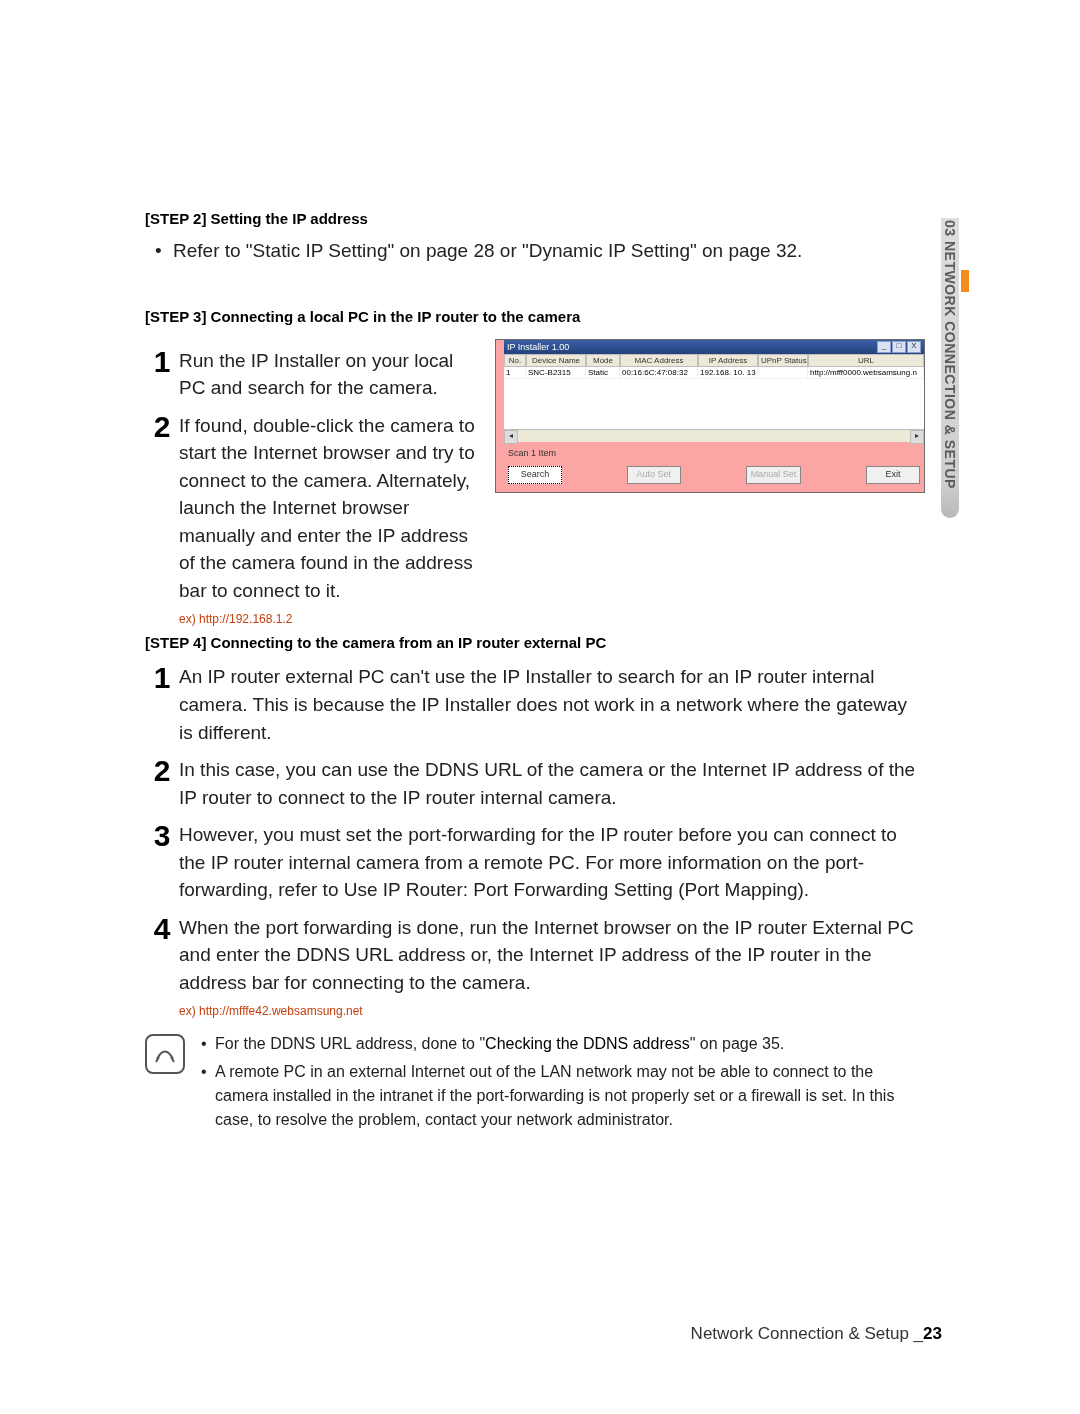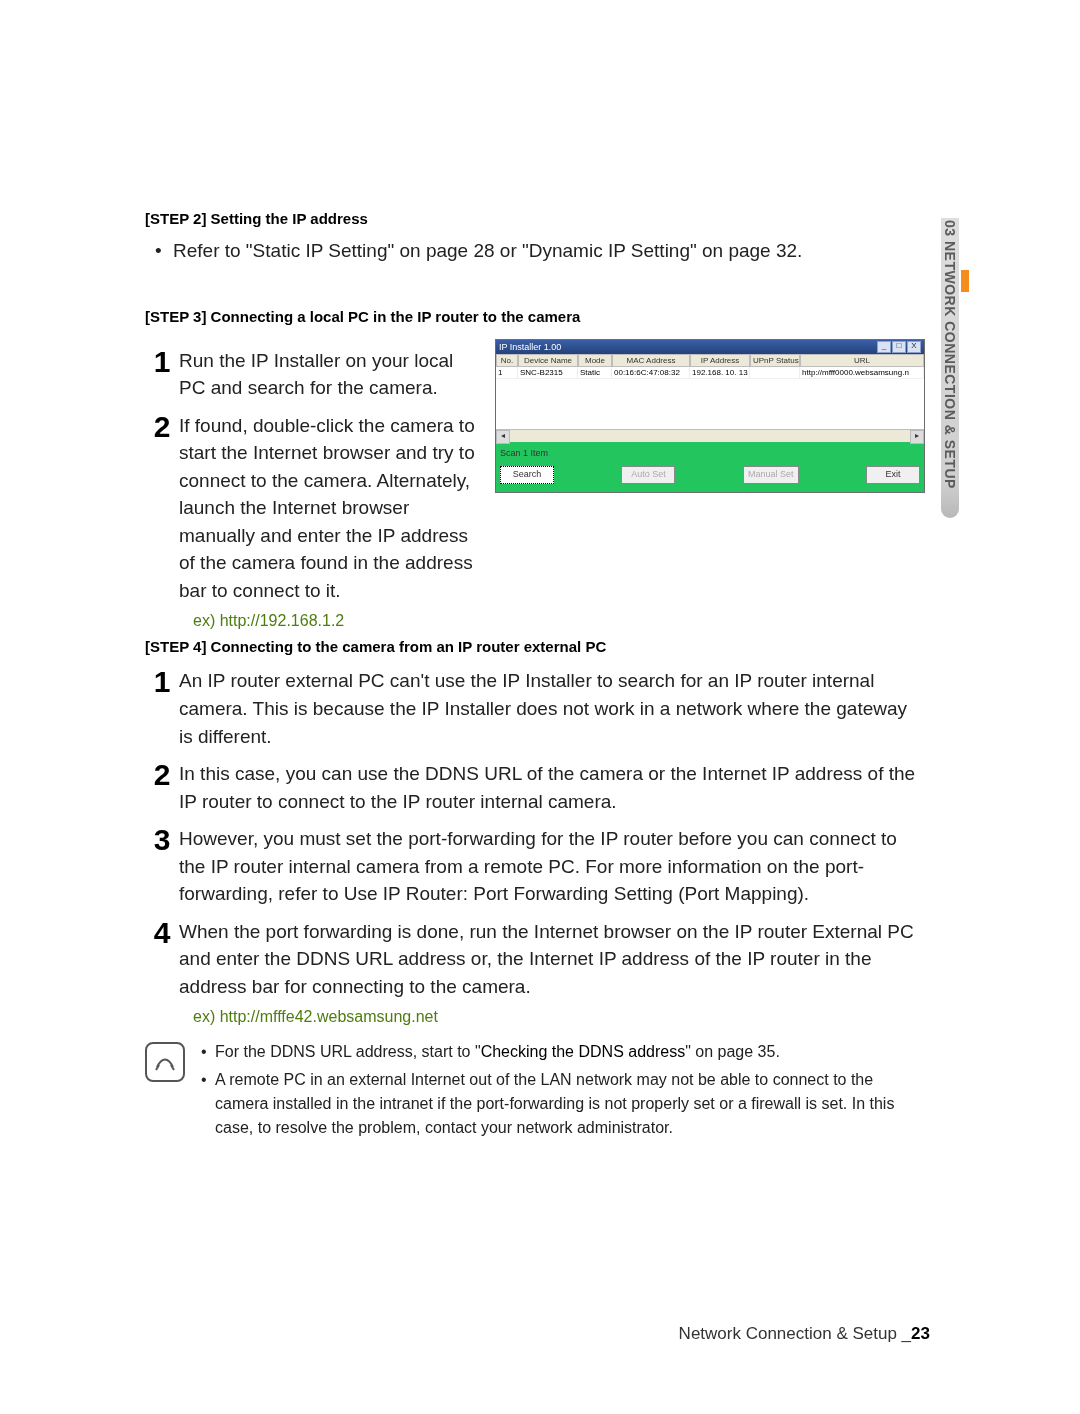--- a/index.html
+++ b/index.html
@@ -15,26 +15,26 @@
   .content{width:780px;}
   h2{font-size:15px;font-weight:bold;margin:0 0 10px 0;color:#000;}
   .sub{margin-top:42px;}
   .from-body-start{margin-top:0;}
   .bullet{font-size:19px;line-height:1.5;margin:4px 0 0 28px;position:relative;}
   .bullet::before{content:"•";position:absolute;left:-18px;top:0;}
   .num-list{margin-top:12px;}
   .num-item{display:flex;margin:10px 0 0 0;align-items:flex-start;}
   .big-num{font-size:30px;font-weight:bold;width:34px;line-height:1;color:#000;text-align:center;flex-shrink:0;}
   .num-body{font-size:19px;line-height:1.45;flex:1;}
-  .ex{font-size:16px;color:#4d7c0f;margin:8px 0 0 48px;}
+  .ex{font-size:12px;color:#c2410c;margin:8px 0 0 34px;}
   
   .step3-wrap{display:flex;align-items:flex-start;gap:18px;}
   .step3-col{width:332px;}
   .shot{flex:1;margin-top:4px;}
-  .win{border:1px solid #6d6d6d;background:#22c55e;font-size:9px;color:#333;}
+  .win{border:1px solid #6d6d6d;background:#fca5a5;font-size:9px;color:#333;padding-left:8px;}
   .titlebar{background:linear-gradient(#3a5fa8,#24427a);color:#fff;display:flex;align-items:center;height:14px;padding:0 3px;justify-content:space-between;}
   .tb-btns{display:flex;gap:1px;}
   .tb-btn{width:12px;height:10px;background:#d9e1f2;border:1px solid #8aa0cc;font-size:8px;line-height:8px;text-align:center;color:#234;}
   .table{background:#fff;}
   .thead,.trow{display:grid;grid-template-columns:22px 60px 34px 78px 60px 50px 1fr;}
   .thead div{background:#ece9d8;border:1px solid #bdbdbd;padding:1px 2px;font-size:8px;white-space:nowrap;overflow:hidden;text-align:center;}
   .trow div{border-right:1px solid #eee;padding:1px 2px;font-size:8px;white-space:nowrap;overflow:hidden;color:#000;}
   .tbody-fill{height:50px;background:#fff;border-top:1px solid #f0f0f0;}
   .hscroll{height:12px;background:#ece9d8;border-top:1px solid #bdbdbd;display:flex;justify-content:space-between;}
   .hscroll span{width:12px;height:12px;background:#ddd;border:1px solid #bbb;font-size:8px;text-align:center;line-height:9px;}
@@ -44,21 +44,21 @@
   .wbtn.primary{border:1px dotted #000;background:#fff;}
   .wbtn.disabled{color:#aaa;}
   
   .note{display:flex;margin-top:14px;align-items:flex-start;}
   .note-icon{width:36px;height:36px;border:2px solid #555;border-radius:8px;display:flex;align-items:center;justify-content:center;margin-top:2px;flex-shrink:0;}
   .note-icon svg{width:24px;height:24px;}
   .note-body{font-size:16px;line-height:1.5;margin-left:16px;}
   .note-body .lbl{position:relative;padding-left:14px;margin-bottom:4px;}
   .note-body .lbl::before{content:"•";position:absolute;left:0;}
   
-  .footer{position:absolute;bottom:70px;right:150px;font-size:17px;color:#333;}
+  .footer{position:absolute;bottom:70px;right:138px;font-size:17px;color:#333;}
   .footer .num{font-weight:bold;color:#000;}
 </style>
 </head>
 <body>
 
 <div class="page">
 
   <div class="side-tab">
     <div class="grad"></div>
     <div class="orange"></div>
@@ -156,21 +156,21 @@
     <div class="ex">ex) http://mfffe42.websamsung.net</div>
 
     <div class="note">
       <div class="note-icon">
         <svg viewBox="0 0 24 24">
             <path fill="none" stroke="#555" stroke-width="2" d="M4 17c5-10 11-10 16 0M3 20l3-5M21 20l-3-5"></path>
           </svg>
       </div>
       <div class="note-body">
         <div class="lbl">
-          <span>For the DDNS URL address, start to "</span><span style="color:#000;">Checking the DDNS address</span><span>" on page 35.</span>
+          <span>For the DDNS URL address, done to "</span><span style="color:#000;">Checking the DDNS address</span><span>" on page 35.</span>
         </div>
         <div class="lbl">A remote PC in an external Internet out of the LAN network may not be able to connect to the camera installed in the intranet if the port-forwarding is not properly set or a firewall is set. In this case, to resolve the problem, contact your network administrator.</div>
       </div>
     </div>
 
   </div>
 
   <div class="footer">
     <span>Network Connection &amp; Setup _</span><span class="num">23</span>
   </div>

